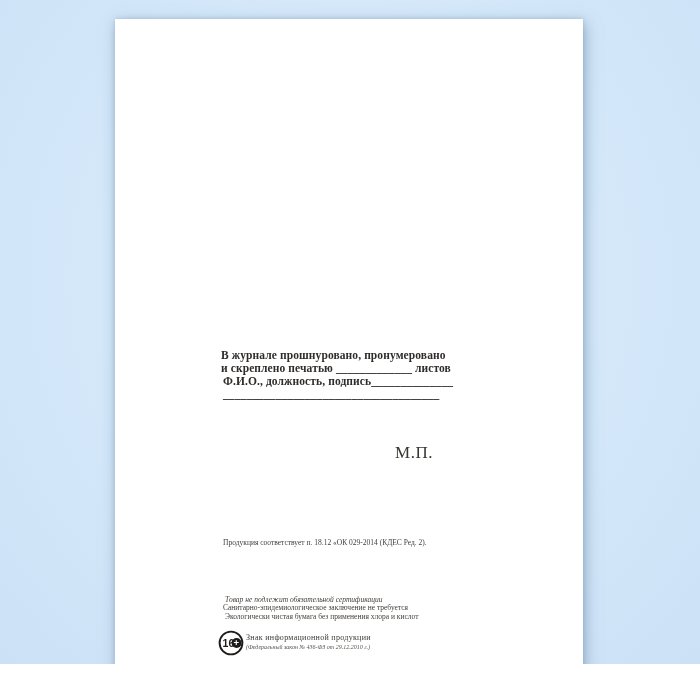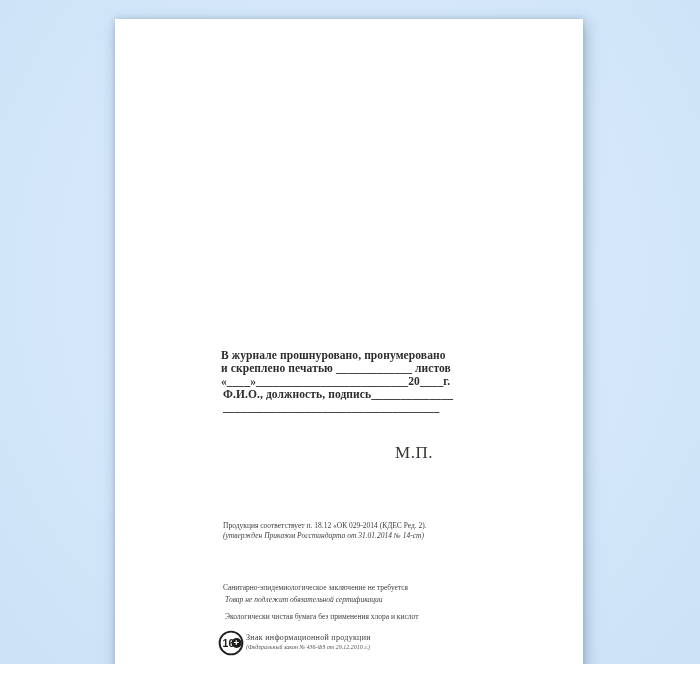--- a/index.html
+++ b/index.html
@@ -52,34 +52,34 @@
     color: #38362f;
     letter-spacing: 0.5px;
   }
 
   
   .fineprint { color: #403e3a; }
 
   .fp-para {
     position: absolute;
     left: 108px;
-    top: 502px;
+    top: 519px;
     font-size: 7.5px;
     line-height: 9.5px;
     white-space: nowrap;
   }
   .italic { font-style: italic; }
 
   .fp-line {
     position: absolute;
     font-size: 7.5px;
     white-space: nowrap;
     color: #403e3a;
   }
-  .fp-sanitary { left: 108px; top: 564px; }
+  .fp-sanitary { left: 108px; top: 584px; }
   .fp-cert     { left: 110px; top: 576px; font-style: italic; }
   .fp-eco      { left: 110px; top: 593px; }
 
   
   .age-row {
     position: absolute;
     left: 103px;
     top: 611px;
     display: flex;
     align-items: flex-start;
@@ -104,31 +104,29 @@
 </head>
 <body>
 
 <div class="scene">
 
   <div class="page">
 
     <div class="note">
       <div class="line">В журнале прошнуровано, пронумеровано</div>
       <div class="line">и скреплено печатью _____________ листов</div>
-      <div class="line">«____»__________________________20____г.</div>
       <div class="line indent">Ф.И.О., должность, подпись______________</div>
       <div class="line indent">_____________________________________</div>
     </div>
 
     <div class="stamp">М.П.</div>
 
     <div class="fineprint">
       <div class="fp-para">
         <div>Продукция соответствует п. 18.12 «ОК 029-2014 (КДЕС Ред. 2).</div>
-        <div class="italic">(утвержден Приказом Росстандарта от 31.01.2014 № 14-ст)</div>
       </div>
 
       <div class="fp-line fp-sanitary">Санитарно-эпидемиологическое заключение не требуется</div>
       <div class="fp-line fp-cert">Товар не подлежит обязательной сертификации</div>
       <div class="fp-line fp-eco">Экологически чистая бумага без применения хлора и кислот</div>
 
       <div class="age-row">
         <svg class="age-badge" viewBox="0 0 26 26">
           <circle cx="13" cy="13" r="11.4" fill="#ffffff" stroke="#1d1c1a" stroke-width="1.9"></circle>
           <text x="4.6" y="17.2" font-family="Liberation Sans, sans-serif" font-size="10.5" font-weight="bold" fill="#1d1c1a">16</text>

